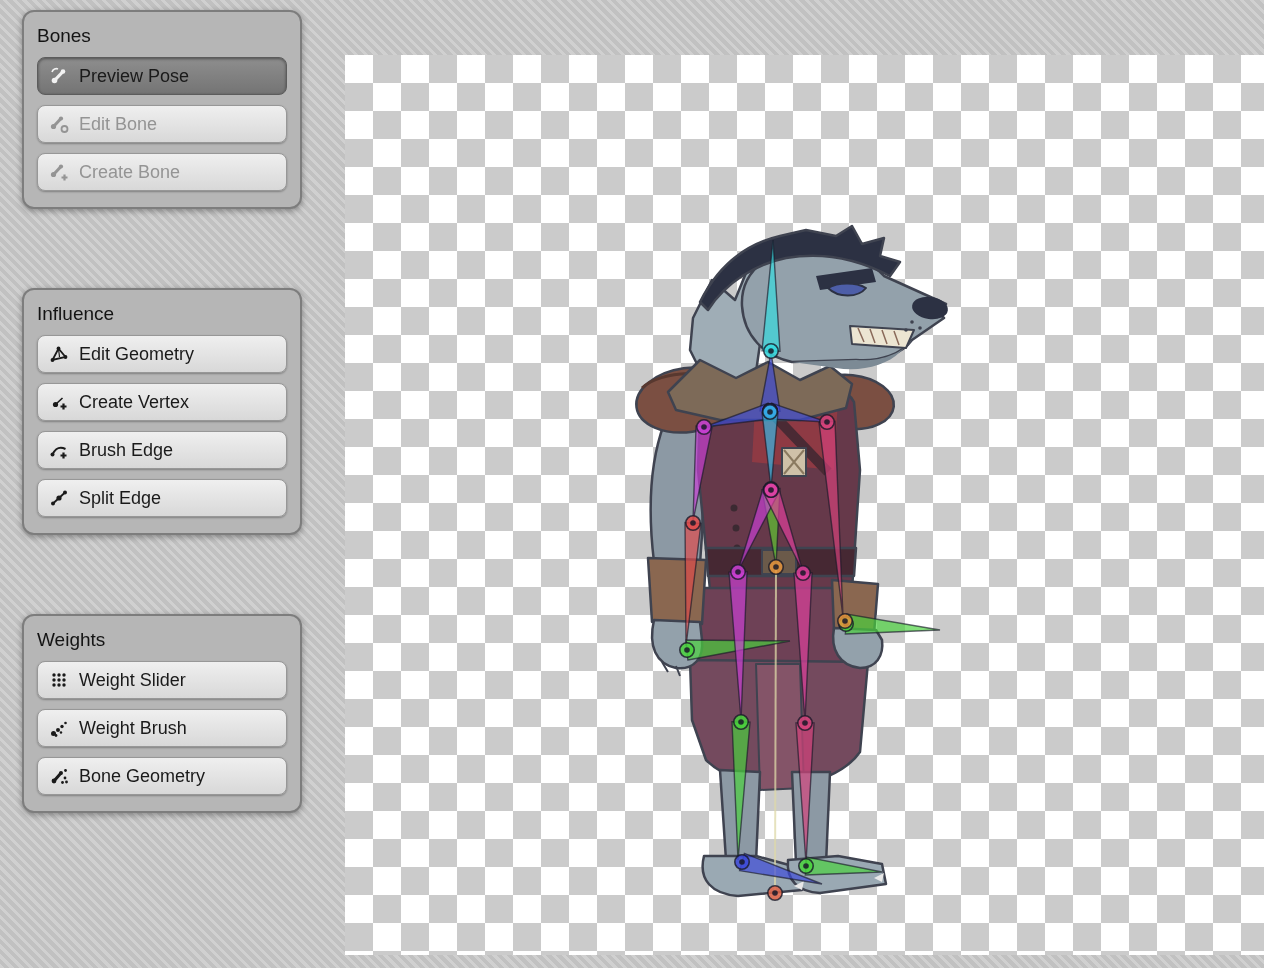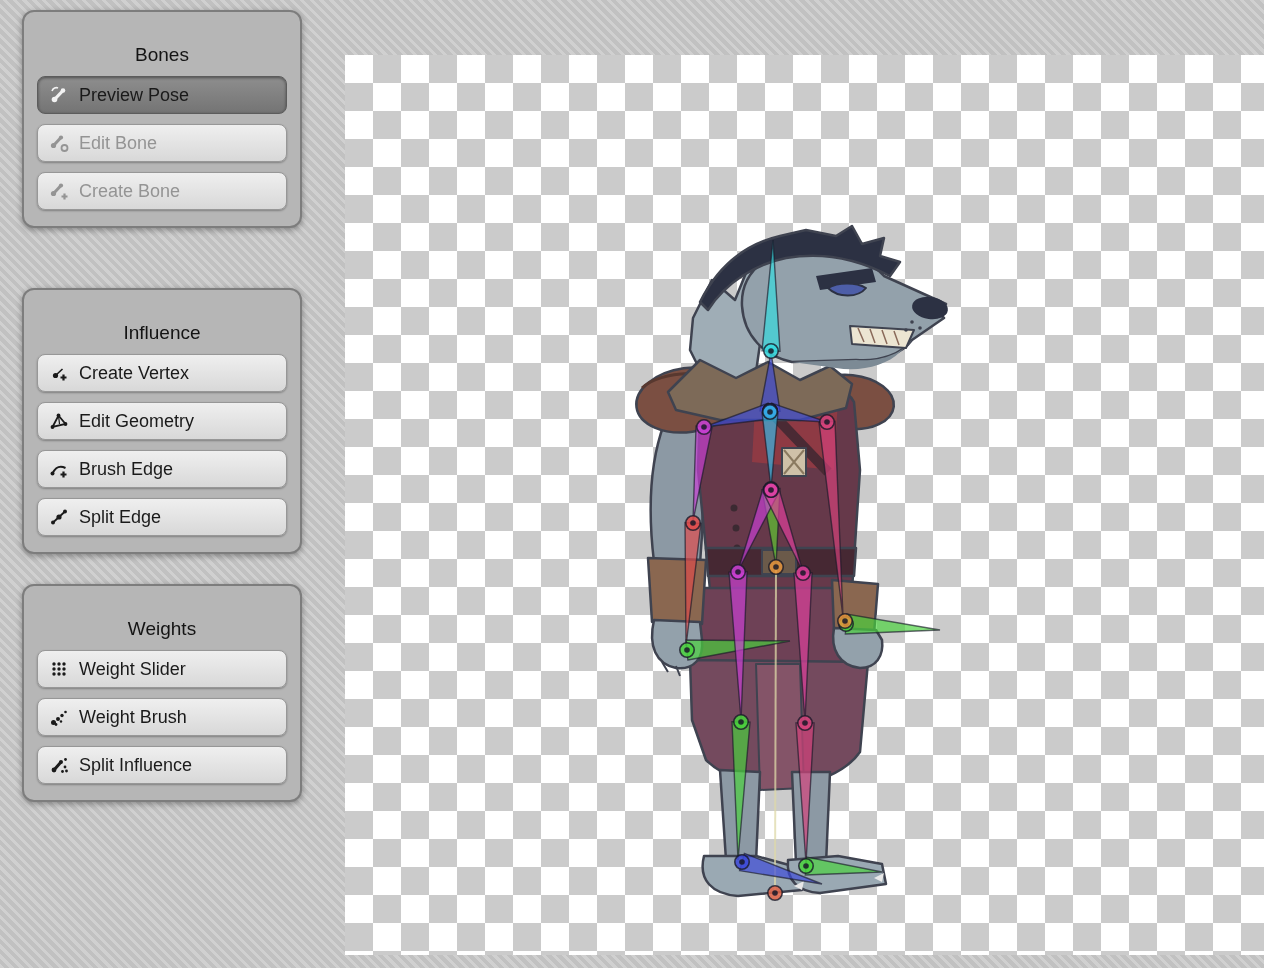--- a/index.html
+++ b/index.html
@@ -7,22 +7,22 @@
   .hatch{position:absolute;inset:0;background-color:#c8c8c8;
     background-image:repeating-linear-gradient(45deg,#d0d0d0 0 3px,#c1c1c1 3px 7px);}
   .canvas{position:absolute;left:345px;top:55px;width:919px;height:900px;background-color:#ffffff;
     background-image:
       linear-gradient(45deg,#cbcbcb 25%,transparent 25%,transparent 75%,#cbcbcb 75%),
       linear-gradient(45deg,#cbcbcb 25%,transparent 25%,transparent 75%,#cbcbcb 75%);
     background-size:56px 56px;background-position:0 0,28px 28px;}
   .canvas svg{position:absolute;left:0;top:0;}
   .panel{position:absolute;left:22px;width:280px;background:#b6b6b6;border:2px solid #7d7d7d;border-radius:12px;
     box-shadow:0 2px 6px rgba(0,0,0,.35);padding:8px 13px 16px;box-sizing:border-box;}
-  #panel-bones{top:10px;} #panel-geometry{top:288px;} #panel-weights{top:584px;}
-  .panel-title{text-align:center;font-size:19px;color:#141414;margin:24px 0 4px;}
+  #panel-bones{top:10px;} #panel-geometry{top:288px;} #panel-weights{top:614px;}
+  .panel-title{text-align:left;font-size:19px;color:#141414;margin:5px 0 4px;}
   .tool{display:flex;align-items:center;gap:9px;width:250px;height:38px;margin:10px auto 0;padding:12px 10px;
     border:1px solid #979797;border-radius:8px;background:linear-gradient(#efefef,#d8d8d8);
     font-size:18px;color:#1a1a1a;font-family:inherit;box-shadow:0 1px 2px rgba(0,0,0,.3);cursor:pointer;box-sizing:border-box;text-align:left;}
   .tool .icon{width:22px;height:22px;display:flex;align-items:center;justify-content:center;color:#1a1a1a;flex:none;}
   .tool .label{white-space:nowrap;}
   .tool.selected{background:linear-gradient(#8e8e8e,#747474);border-color:#5c5c5c;box-shadow:inset 0 1px 3px rgba(0,0,0,.45);}
   .tool.selected .icon{color:#f2f2f2;}
   .tool.disabled{color:#949494;text-align:center;}
   .tool.disabled .icon{color:#949494;}
 </style>
@@ -193,38 +193,38 @@
       </span>
     <span class="label">Create Bone</span>
   </button>
 </div>
 
 <div class="panel" id="panel-geometry">
   <div class="panel-title">Influence</div>
   <button class="tool">
     <span class="icon">
         <svg width="20" height="20" viewBox="0 0 20 20">
-          <circle cx="6.5" cy="12.5" r="2.6" fill="currentColor"></circle>
-          <path d="M6.5 12.5 L13.5 6" stroke="currentColor" stroke-width="1.6" fill="none"></path>
-          <path d="M14.5 11.5 v6 M11.5 14.5 h6" stroke="currentColor" stroke-width="2.2" fill="none"></path>
-        </svg>
-      </span>
-    <span class="label">Create Vertex</span>
-  </button>
-  <button class="tool">
-    <span class="icon">
-        <svg width="20" height="20" viewBox="0 0 20 20">
           <path d="M3.5 16 L9.5 4.5 L16.5 13 Z" fill="none" stroke="currentColor" stroke-width="1.8"></path>
           <path d="M9.5 4.5 L10.5 13" stroke="currentColor" stroke-width="1.2" fill="none"></path>
           <circle cx="3.5" cy="16" r="1.9" fill="currentColor"></circle>
           <circle cx="9.5" cy="4.5" r="1.9" fill="currentColor"></circle>
           <circle cx="16.5" cy="13" r="1.9" fill="currentColor"></circle>
         </svg>
       </span>
     <span class="label">Edit Geometry</span>
+  </button>
+  <button class="tool">
+    <span class="icon">
+        <svg width="20" height="20" viewBox="0 0 20 20">
+          <circle cx="6.5" cy="12.5" r="2.6" fill="currentColor"></circle>
+          <path d="M6.5 12.5 L13.5 6" stroke="currentColor" stroke-width="1.6" fill="none"></path>
+          <path d="M14.5 11.5 v6 M11.5 14.5 h6" stroke="currentColor" stroke-width="2.2" fill="none"></path>
+        </svg>
+      </span>
+    <span class="label">Create Vertex</span>
   </button>
   <button class="tool">
     <span class="icon">
         <svg width="20" height="20" viewBox="0 0 20 20">
           <path d="M3.5 14.5 C7 7.5 11 6.5 16.5 9" fill="none" stroke="currentColor" stroke-width="2"></path>
           <circle cx="3.5" cy="14.5" r="2" fill="currentColor"></circle>
           <path d="M14.5 12.5 v6 M11.5 15.5 h6" stroke="currentColor" stroke-width="2.2" fill="none"></path>
         </svg>
       </span>
     <span class="label">Brush Edge</span>
@@ -278,15 +278,15 @@
         <svg width="20" height="20" viewBox="0 0 20 20">
           <line x1="5" y1="15" x2="12" y2="7" stroke="currentColor" stroke-width="3"></line>
           <circle cx="5" cy="15" r="2.4" fill="currentColor"></circle>
           <circle cx="12" cy="7" r="2" fill="currentColor"></circle>
           <circle cx="16" cy="12" r="1.4" fill="currentColor"></circle>
           <circle cx="17.5" cy="16" r="1.4" fill="currentColor"></circle>
           <circle cx="13.5" cy="16.5" r="1.4" fill="currentColor"></circle>
           <circle cx="16.5" cy="4.5" r="1.4" fill="currentColor"></circle>
         </svg>
       </span>
-    <span class="label">Split Influence</span>
+    <span class="label">Bone Geometry</span>
   </button>
 </div>
 
 </body></html>

